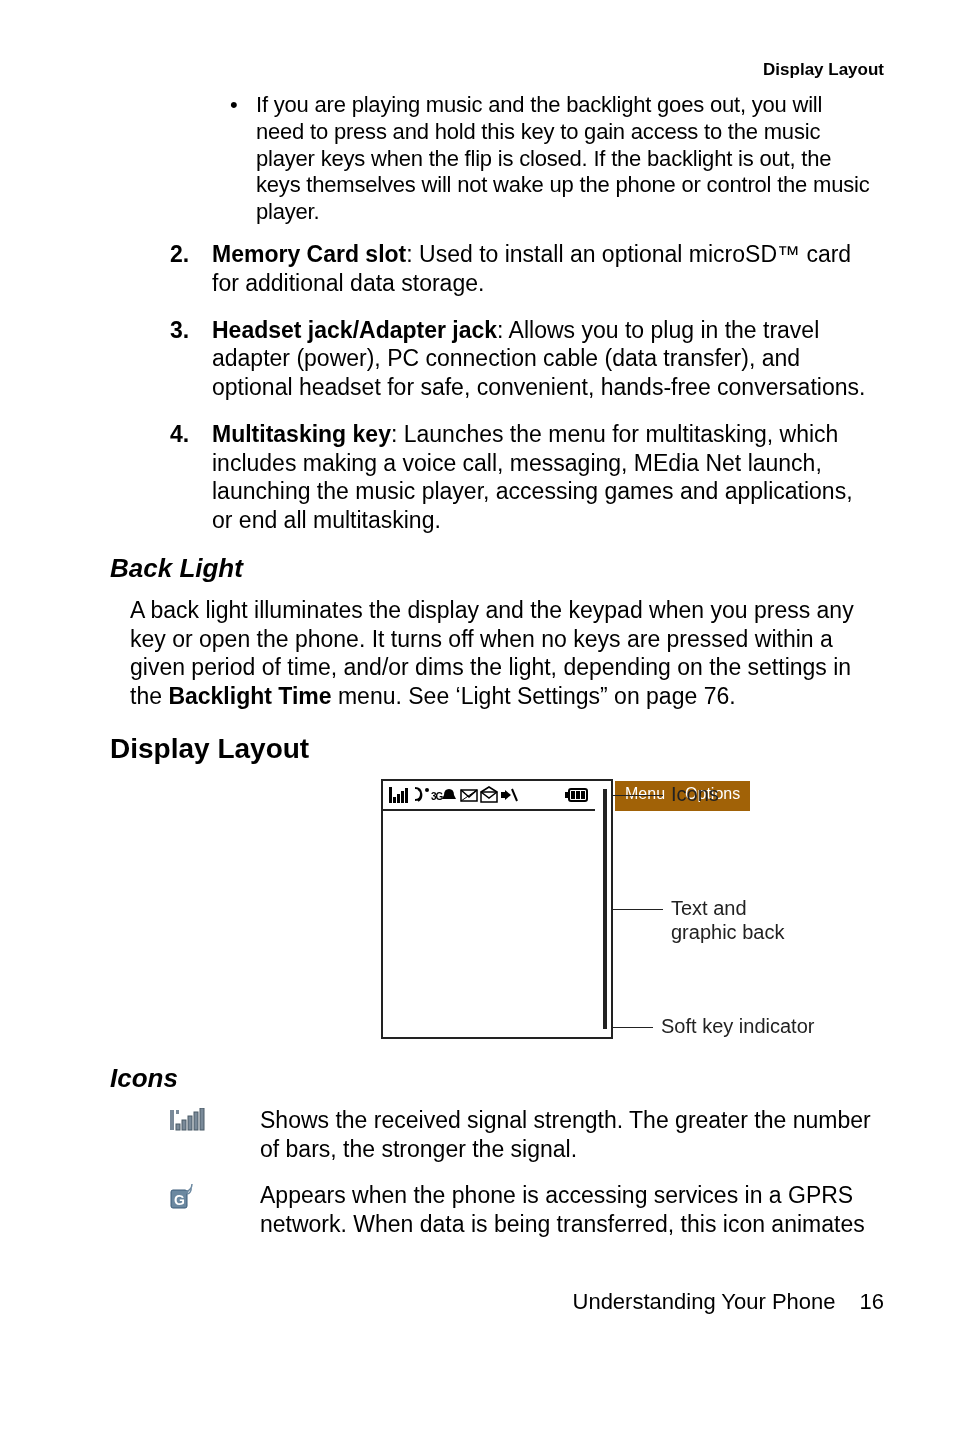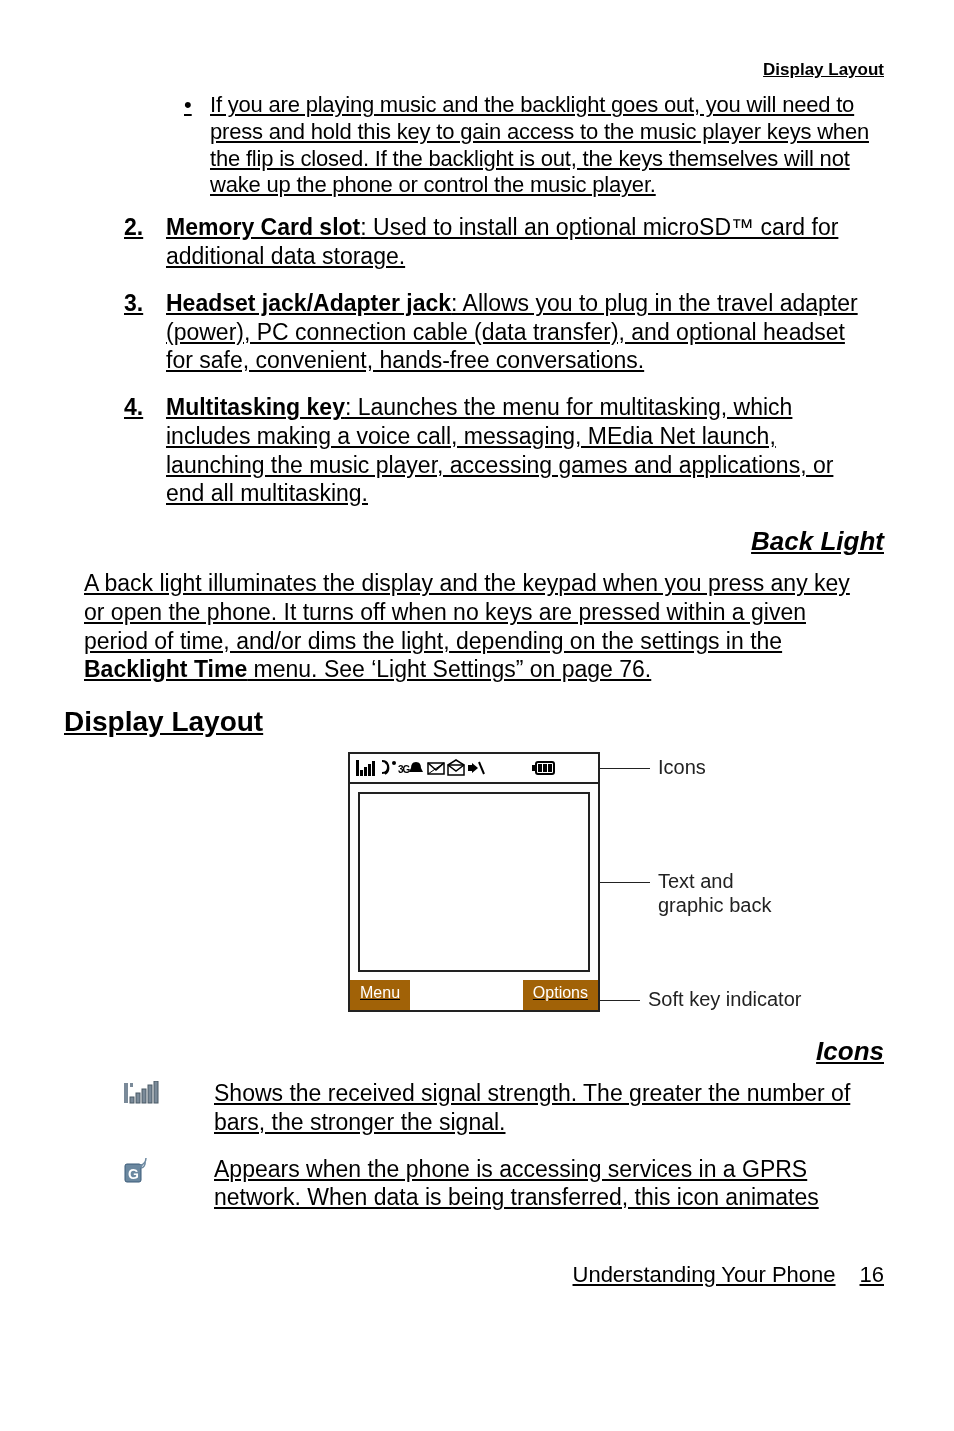--- a/index.html
+++ b/index.html
@@ -4,23 +4,22 @@
 <style>
   html, body {
     margin: 0;
     padding: 0;
     background: #fff;
     font-family: "Helvetica Neue", Helvetica, Arial, sans-serif;
     color: #000;
     width: 954px;
   }
   .page {
-    padding: 60px 70px 60px 64px;
+    padding: 60px 70px 60px 110px;
     box-sizing: border-box;
-    text-decoration: underline;
   }
   .running-head {
     text-align: right;
     font-weight: bold;
     font-size: 17px;
     margin-bottom: 12px;
     font-family: "Helvetica Neue", Helvetica, Arial, sans-serif;
     letter-spacing: 0px;
     font-stretch: condensed;
   }
@@ -66,21 +65,20 @@
   }
   .numitem .ntxt .lead {
     font-weight: bold;
   }
   .h3 {
     font-family: Arial, Helvetica, sans-serif;
     font-weight: bold;
     font-style: italic;
     font-size: 26px;
     margin: 16px 0 12px 0;
-    text-align: right;
   }
   .para {
     font-size: 23px;
     line-height: 1.25;
     margin: 0 10px 16px 20px;
     font-stretch: condensed;
   }
   .para .bold { font-weight: bold; }
   .h2 {
     font-family: Arial, Helvetica, sans-serif;
@@ -93,26 +91,26 @@
     display: flex;
     justify-content: center;
     margin: 14px 0 24px 0;
   }
   .diagram {
     display: flex;
     align-items: flex-start;
   }
   .phone {
     border: 2px solid #222;
-    width: 252px;
+    width: 232px;
     height: 260px;
     position: relative;
     box-sizing: border-box;
     display: flex;
-    flex-direction: column;
+    flex-direction: row;
   }
   .phone .iconbar {
     height: 28px;
     border-bottom: 2px solid #222;
     display: flex;
     align-items: center;
     padding: 0 6px;
     font-size: 16px;
     letter-spacing: -1px;
     font-weight: bold;

